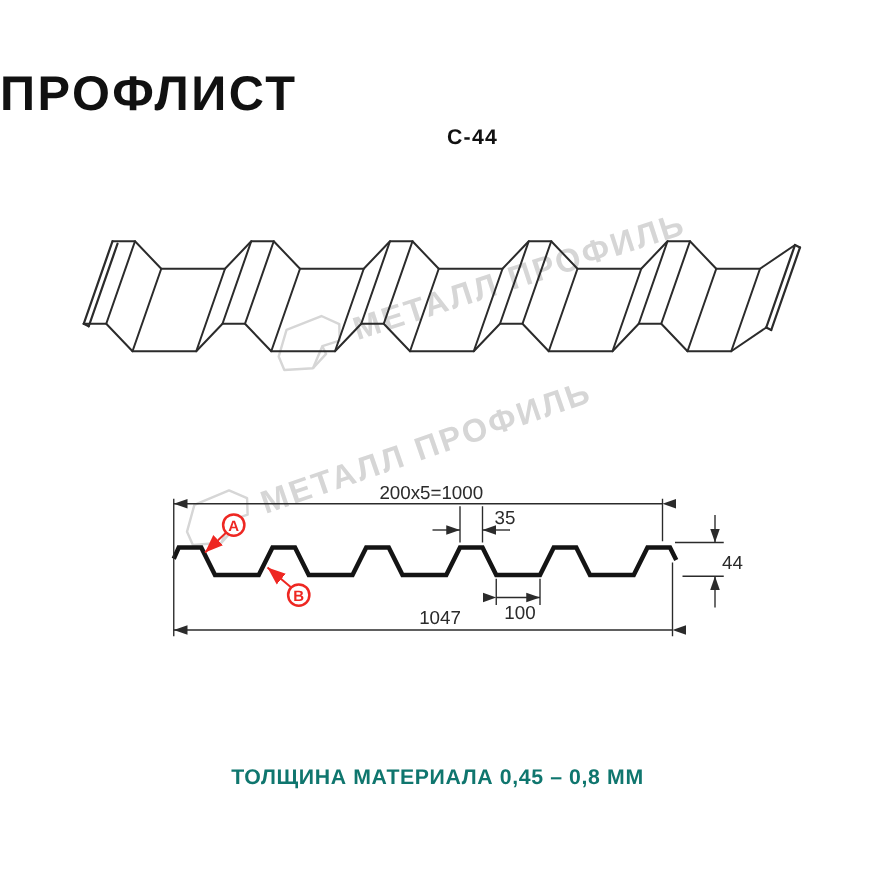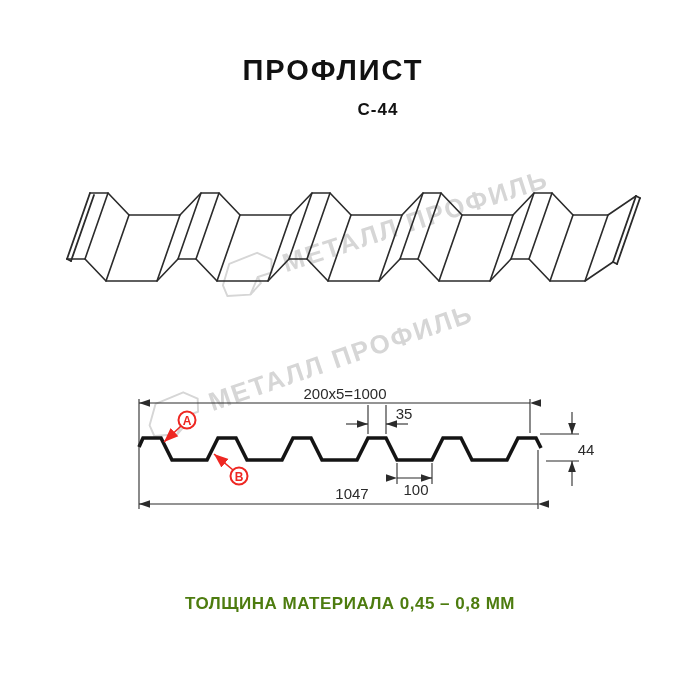--- a/index.html
+++ b/index.html
@@ -1,25 +1,25 @@
 <!DOCTYPE html>
 <html><head>
 <meta charset="utf-8">
 <style>
   html,body{margin:0;padding:0;}
   body{width:700px;height:700px;background:#ffffff;position:relative;overflow:hidden;
        font-family:"Liberation Sans", sans-serif;}
   .stage{position:absolute;inset:0;width:700px;height:700px;}
 
-  .title{position:absolute;left:0;top:54px;width:666px;text-align:center;
-         font-size:29px;font-weight:bold;letter-spacing:2px;color:#111111;}
+  .title{position:absolute;left:0;top:54px;width:666px;
+         font-size:39px;font-weight:bold;letter-spacing:2px;color:#111111;}
   .subtitle{position:absolute;left:0;top:100px;width:700px;text-align:center;
             font-size:17px;font-weight:bold;letter-spacing:1px;color:#111111;margin-left:28px;}
-  .footer-note{position:absolute;left:0;top:594px;width:700px;text-align:center;
-               font-size:17px;font-weight:bold;letter-spacing:0.5px;color:#4d7c0f;}
+  .footer-note{position:absolute;left:0;top:612px;width:700px;text-align:center;
+               font-size:17px;font-weight:bold;letter-spacing:0.5px;color:#0f766e;}
 
   .watermark{position:absolute;display:flex;align-items:center;gap:8px;
              color:#d6d6d6;font-weight:bold;font-size:26px;letter-spacing:2px;
              white-space:nowrap;transform-origin:left bottom;z-index:1;}
   .wm-1{left:227px;top:262px;transform:rotate(-18deg);}
   .wm-2{left:154px;top:402px;transform:rotate(-19deg);}
   .wm-logo{flex:0 0 auto;}
 
   svg.artwork{position:absolute;left:0;top:0;z-index:2;}
   .dim-text{font-size:15px;fill:#2b2b2b;font-family:"Liberation Sans",sans-serif;}

